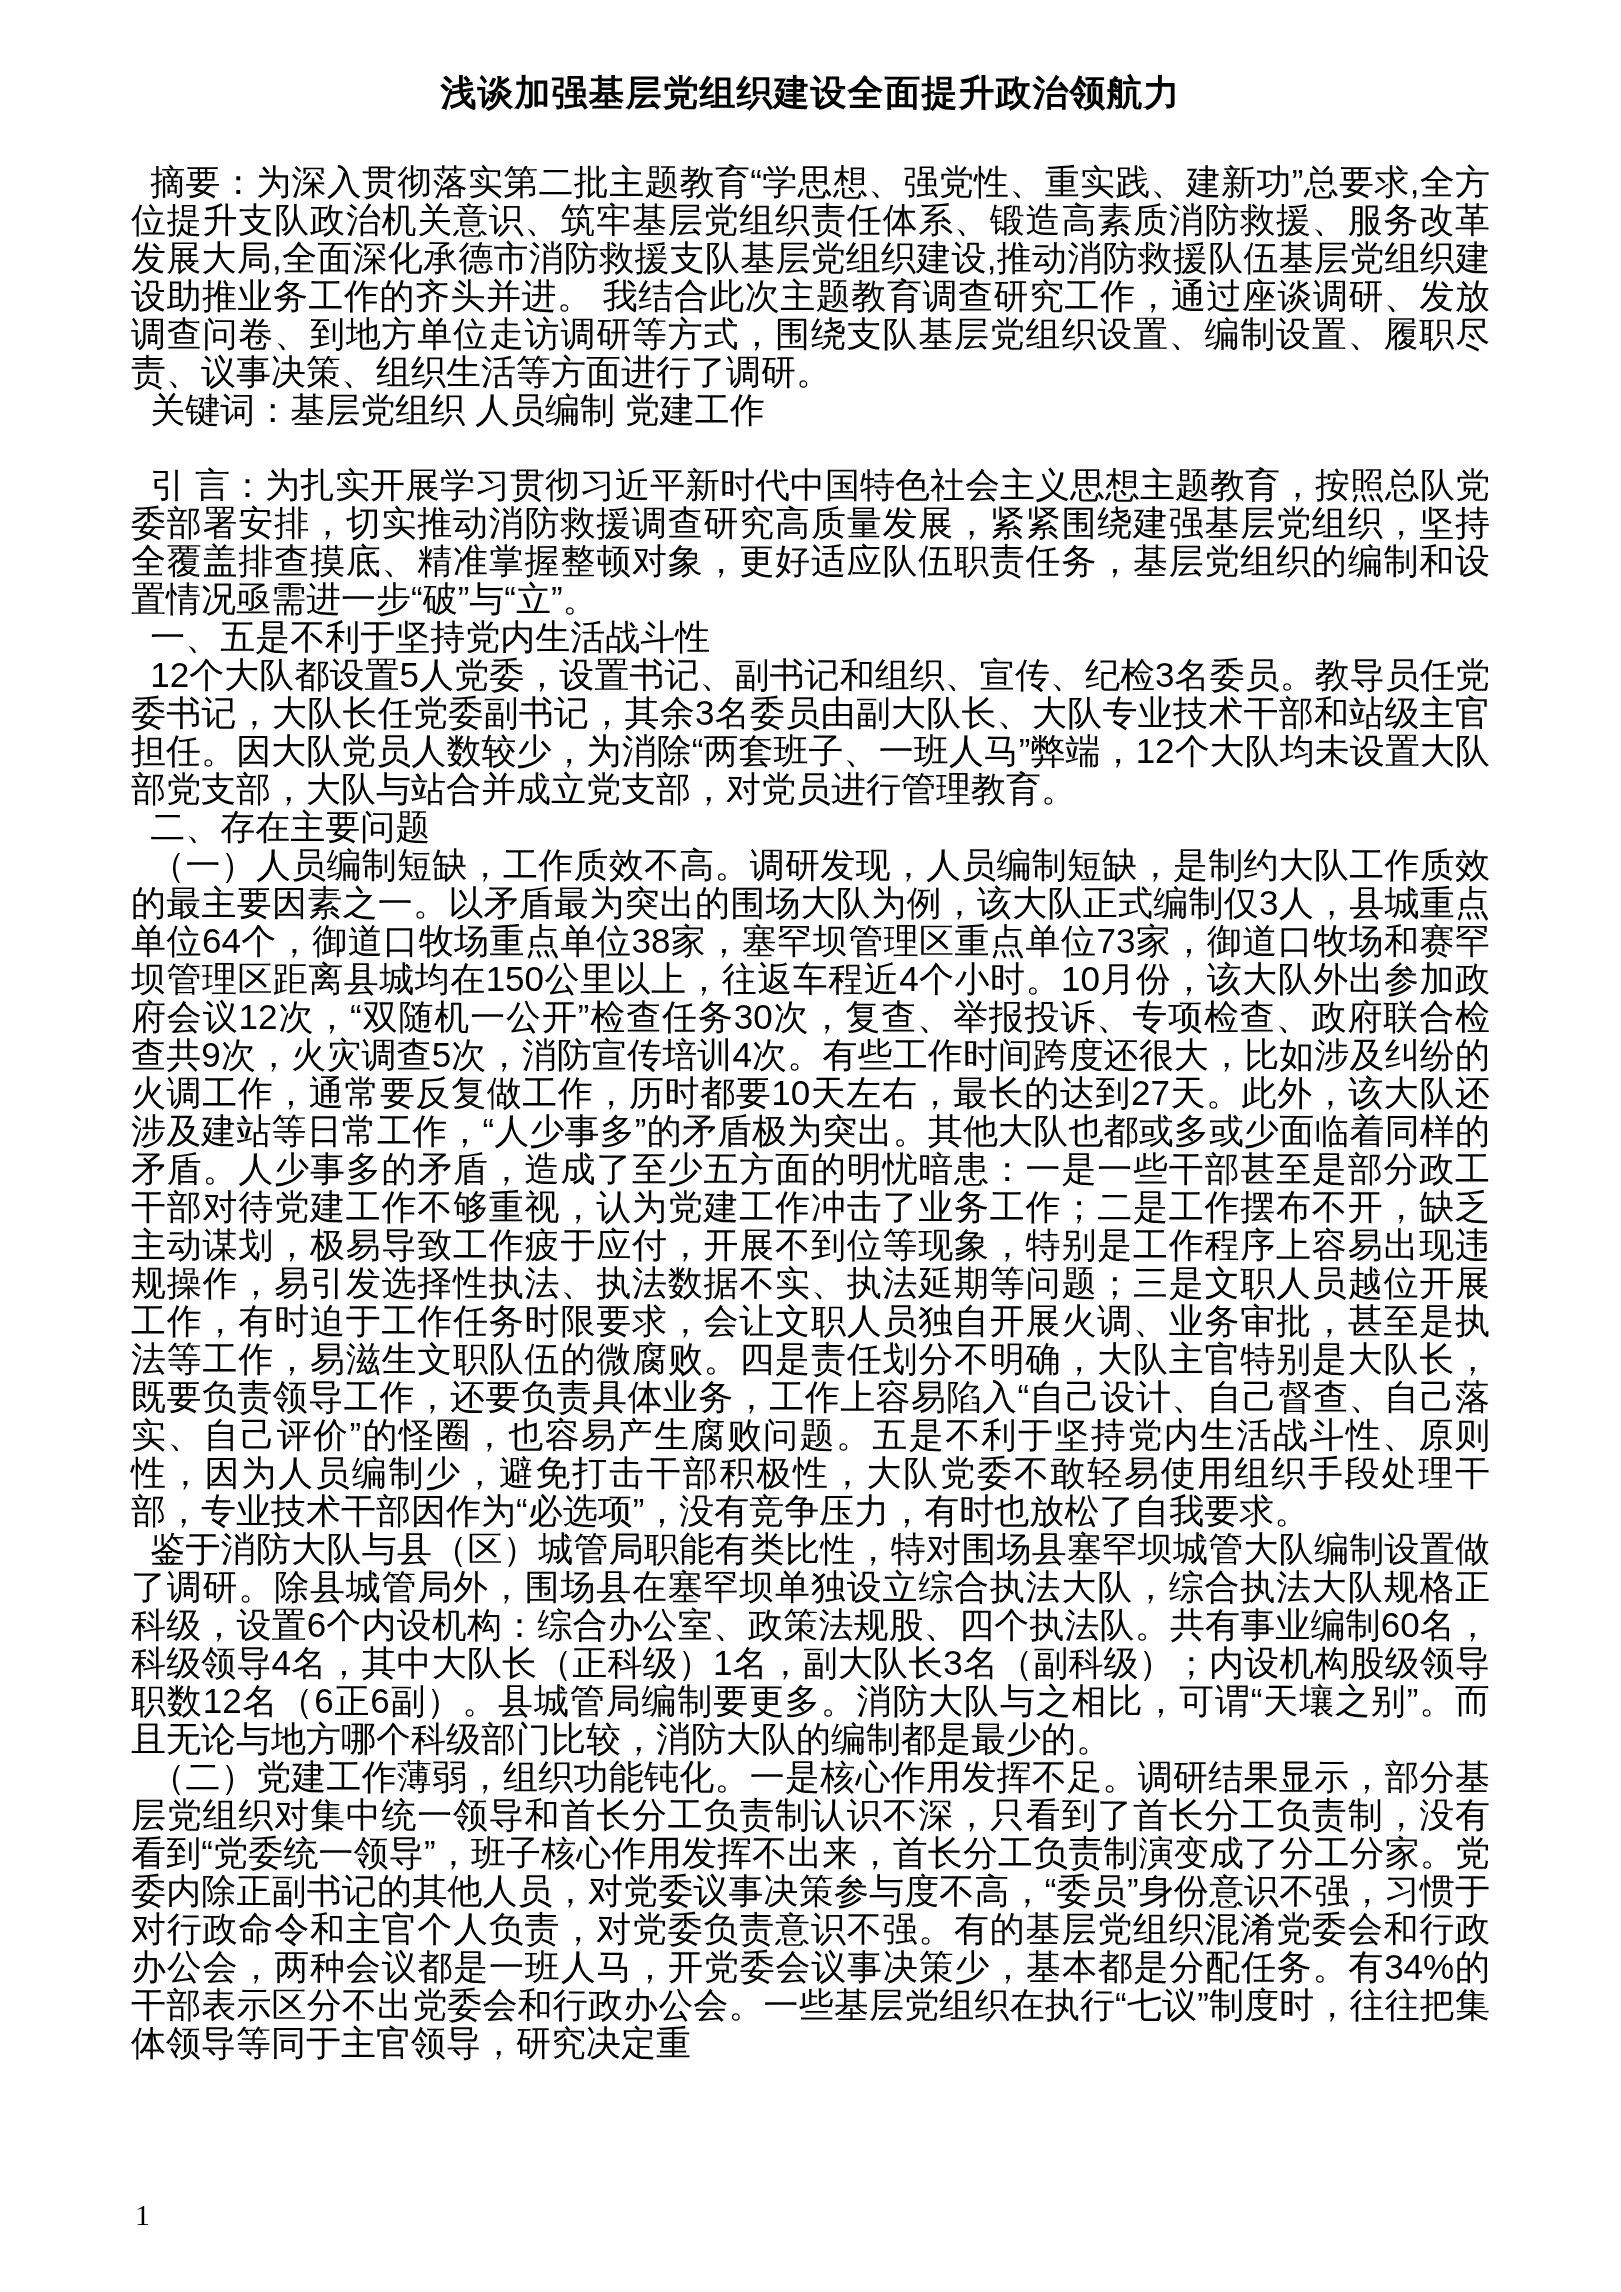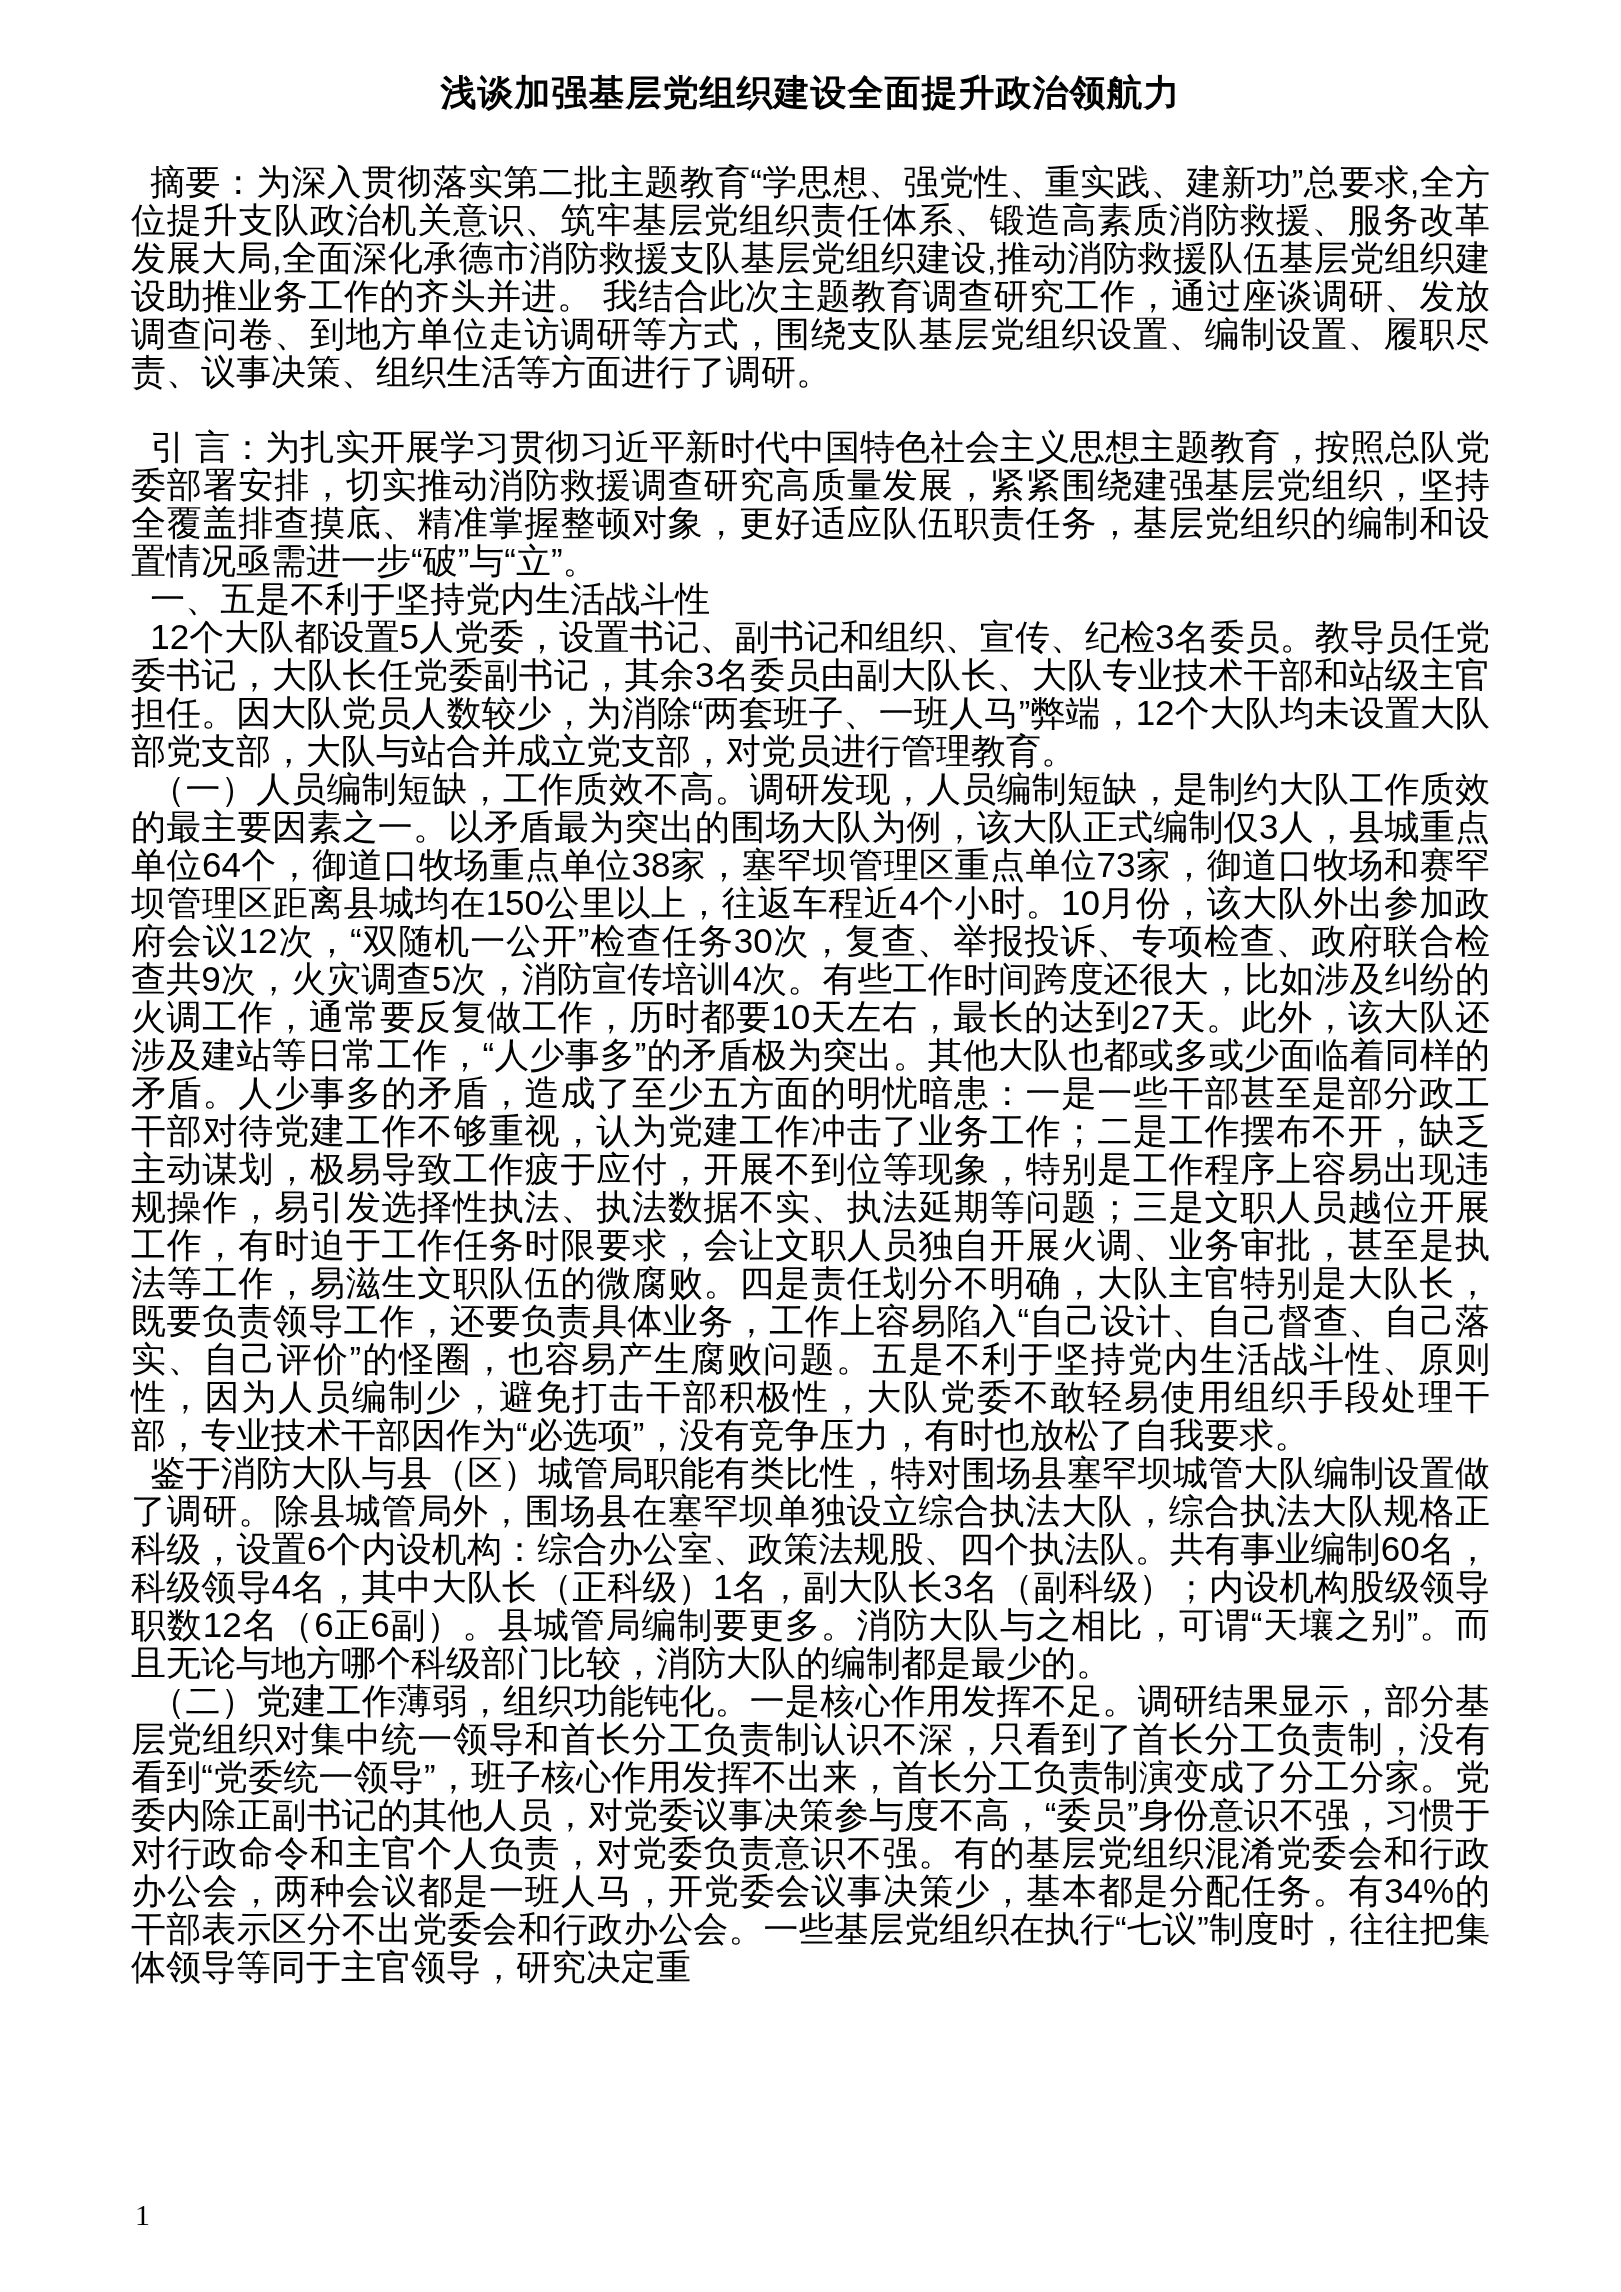--- a/index.html
+++ b/index.html
@@ -49,23 +49,25 @@
   }
 </style>
 </head>
 <body>
 
 <div class="page">
   <h1 class="doc-title">浅谈加强基层党组织建设全面提升政治领航力</h1>
 
   <div class="doc-body" id="doc-body">
       <p>摘要：为深入贯彻落实第二批主题教育“学思想、强党性、重实践、建新功”总要求,全方位提升支队政治机关意识、筑牢基层党组织责任体系、锻造高素质消防救援、服务改革发展大局,全面深化承德市消防救援支队基层党组织建设,推动消防救援队伍基层党组织建设助推业务工作的齐头并进。 我结合此次主题教育调查研究工作，通过座谈调研、发放调查问卷、到地方单位走访调研等方式，围绕支队基层党组织设置、编制设置、履职尽责、议事决策、组织生活等方面进行了调研。</p>
+      <p>关键词：基层党组织 人员编制 党建工作</p>
       <p class="gap-before">引 言：为扎实开展学习贯彻习近平新时代中国特色社会主义思想主题教育，按照总队党委部署安排，切实推动消防救援调查研究高质量发展，紧紧围绕建强基层党组织，坚持全覆盖排查摸底、精准掌握整顿对象，更好适应队伍职责任务，基层党组织的编制和设置情况亟需进一步“破”与“立”。</p>
       <p>一、五是不利于坚持党内生活战斗性</p>
       <p>12个大队都设置5人党委，设置书记、副书记和组织、宣传、纪检3名委员。教导员任党委书记，大队长任党委副书记，其余3名委员由副大队长、大队专业技术干部和站级主官担任。因大队党员人数较少，为消除“两套班子、一班人马”弊端，12个大队均未设置大队部党支部，大队与站合并成立党支部，对党员进行管理教育。</p>
+      <p>二、存在主要问题</p>
       <p>（一）人员编制短缺，工作质效不高。调研发现，人员编制短缺，是制约大队工作质效的最主要因素之一。以矛盾最为突出的围场大队为例，该大队正式编制仅3人，县城重点单位64个，御道口牧场重点单位38家，塞罕坝管理区重点单位73家，御道口牧场和赛罕坝管理区距离县城均在150公里以上，往返车程近4个小时。10月份，该大队外出参加政府会议12次，“双随机一公开”检查任务30次，复查、举报投诉、专项检查、政府联合检查共9次，火灾调查5次，消防宣传培训4次。有些工作时间跨度还很大，比如涉及纠纷的火调工作，通常要反复做工作，历时都要10天左右，最长的达到27天。此外，该大队还涉及建站等日常工作，“人少事多”的矛盾极为突出。其他大队也都或多或少面临着同样的矛盾。人少事多的矛盾，造成了至少五方面的明忧暗患：一是一些干部甚至是部分政工干部对待党建工作不够重视，认为党建工作冲击了业务工作；二是工作摆布不开，缺乏主动谋划，极易导致工作疲于应付，开展不到位等现象，特别是工作程序上容易出现违规操作，易引发选择性执法、执法数据不实、执法延期等问题；三是文职人员越位开展工作，有时迫于工作任务时限要求，会让文职人员独自开展火调、业务审批，甚至是执法等工作，易滋生文职队伍的微腐败。四是责任划分不明确，大队主官特别是大队长，既要负责领导工作，还要负责具体业务，工作上容易陷入“自己设计、自己督查、自己落实、自己评价”的怪圈，也容易产生腐败问题。五是不利于坚持党内生活战斗性、原则性，因为人员编制少，避免打击干部积极性，大队党委不敢轻易使用组织手段处理干部，专业技术干部因作为“必选项”，没有竞争压力，有时也放松了自我要求。</p>
       <p>鉴于消防大队与县（区）城管局职能有类比性，特对围场县塞罕坝城管大队编制设置做了调研。除县城管局外，围场县在塞罕坝单独设立综合执法大队，综合执法大队规格正科级，设置6个内设机构：综合办公室、政策法规股、四个执法队。共有事业编制60名，科级领导4名，其中大队长（正科级）1名，副大队长3名（副科级）；内设机构股级领导职数12名（6正6副）。县城管局编制要更多。消防大队与之相比，可谓“天壤之别”。而且无论与地方哪个科级部门比较，消防大队的编制都是最少的。</p>
       <p>（二）党建工作薄弱，组织功能钝化。一是核心作用发挥不足。调研结果显示，部分基层党组织对集中统一领导和首长分工负责制认识不深，只看到了首长分工负责制，没有看到“党委统一领导”，班子核心作用发挥不出来，首长分工负责制演变成了分工分家。党委内除正副书记的其他人员，对党委议事决策参与度不高，“委员”身份意识不强，习惯于对行政命令和主官个人负责，对党委负责意识不强。有的基层党组织混淆党委会和行政办公会，两种会议都是一班人马，开党委会议事决策少，基本都是分配任务。有34%的干部表示区分不出党委会和行政办公会。一些基层党组织在执行“七议”制度时，往往把集体领导等同于主官领导，研究决定重</p>
     </div>
 
   <div class="page-number">1</div>
 </div>
 
 
 </body></html>

